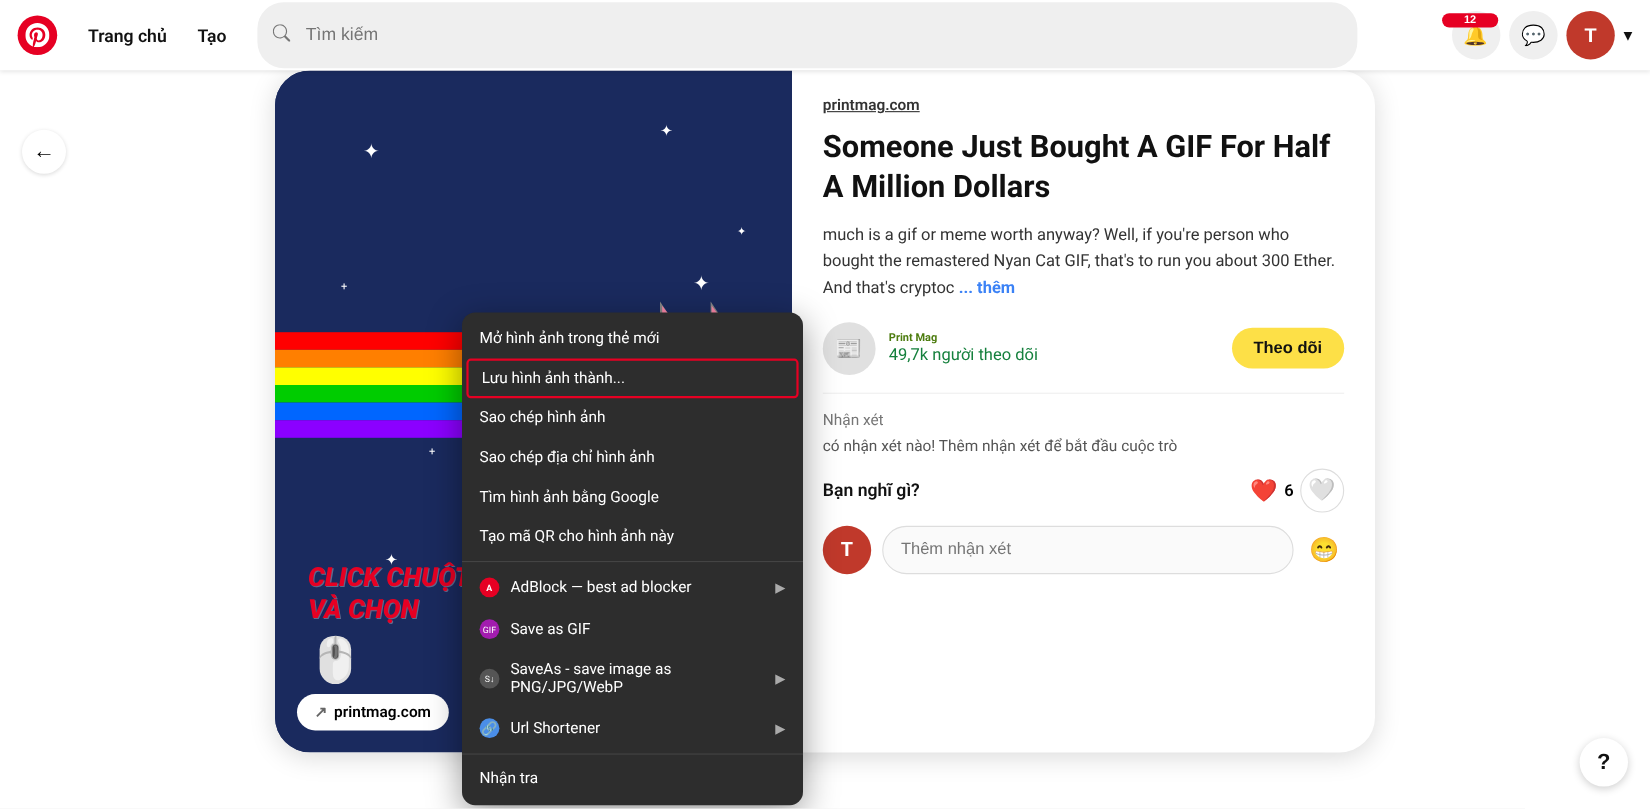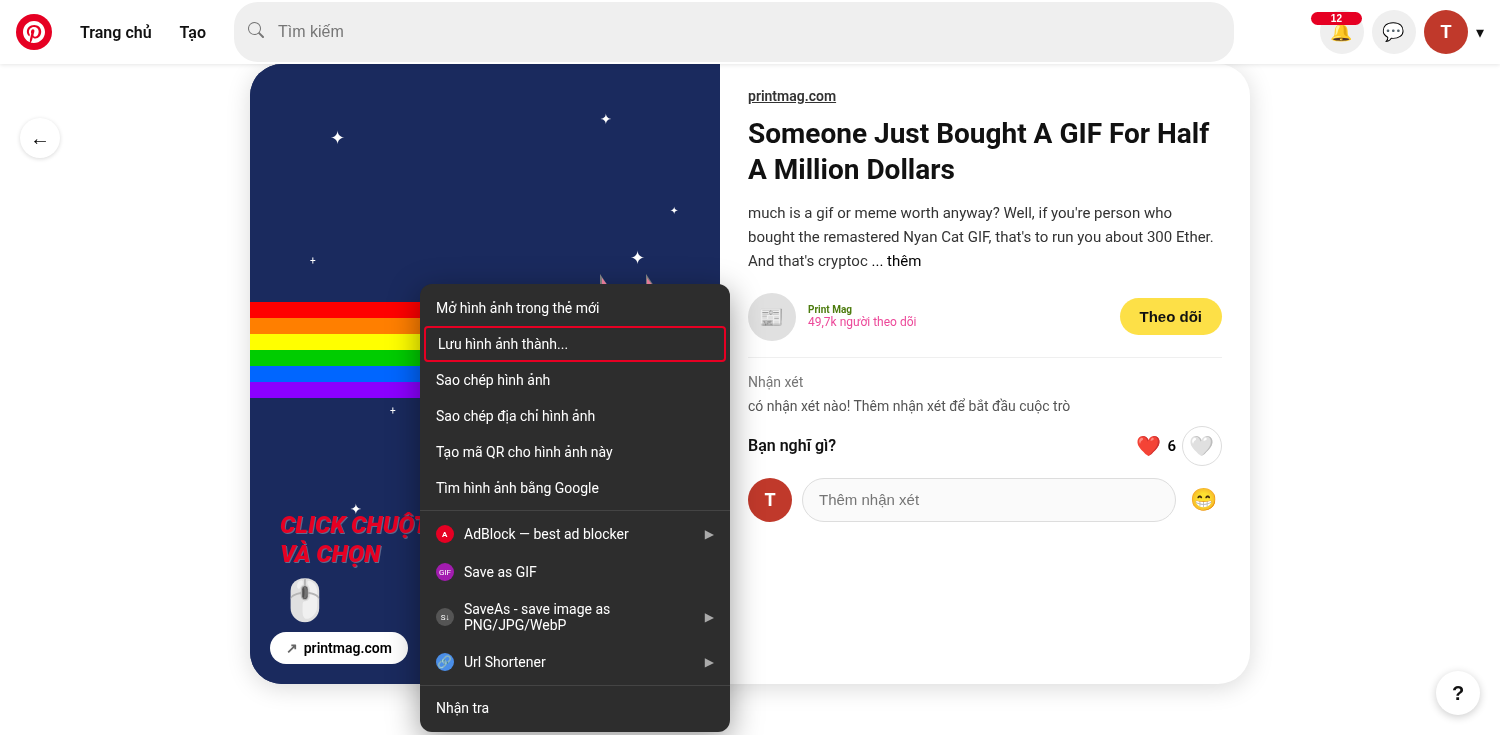--- a/index.html
+++ b/index.html
@@ -263,22 +263,22 @@
       line-height: 1.3;
       margin-bottom: 12px;
     }
     .pin-description {
       font-size: 15px;
       color: #333;
       line-height: 1.6;
       margin-bottom: 20px;
     }
     .pin-description .more-link {
-      color: #000000;
-      font-weight: 400;
+      color: #3b82f6;
+      font-weight: 700;
       cursor: pointer;
     }
     .publisher-row {
       display: flex;
       align-items: center;
       gap: 12px;
       margin-bottom: 16px;
     }
     .publisher-avatar {
       width: 48px;
@@ -292,22 +292,22 @@
       color: #666;
       flex-shrink: 0;
     }
     .publisher-info { flex: 1; }
     .publisher-name {
       font-weight: 700;
       font-size: 10px;
       color: #4d7c0f;
     }
     .publisher-followers {
-      font-size: 12px;
-      color: #ec4899;
+      font-size: 15px;
+      color: #15803d;
     }
     .follow-btn {
       background: #fde047;
       border: none;
       border-radius: 24px;
       padding: 10px 20px;
       font-size: 15px;
       font-weight: 600;
       cursor: pointer;
       color: #111;
@@ -641,24 +641,24 @@
     <div class="ctx-item highlighted">
       <span>Lưu hình ảnh thành...</span>
     </div>
     <div class="ctx-item">
       <span>Sao chép hình ảnh</span>
     </div>
     <div class="ctx-item">
       <span>Sao chép địa chỉ hình ảnh</span>
     </div>
     <div class="ctx-item">
+      <span>Tìm hình ảnh bằng Google</span>
+    </div>
+    <div class="ctx-item">
       <span>Tạo mã QR cho hình ảnh này</span>
-    </div>
-    <div class="ctx-item">
-      <span>Tìm hình ảnh bằng Google</span>
     </div>
     <div class="ctx-divider"></div>
 
     <div class="ctx-item">
       <div class="ctx-item-icon ctx-icon-adblock">
         <svg width="12" height="12" viewBox="0 0 12 12">
             <circle cx="6" cy="6" r="5" fill="#E60023"></circle>
             <text x="3" y="9" fill="white" font-size="8" font-weight="bold">A</text>
           </svg>
       </div>

